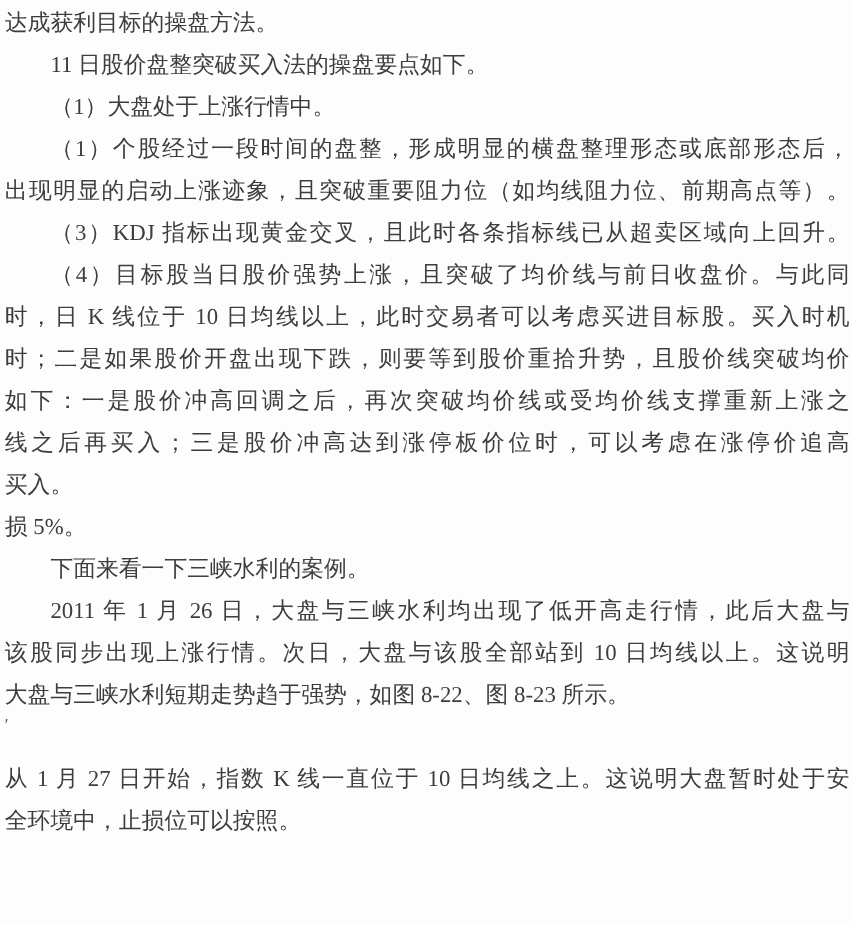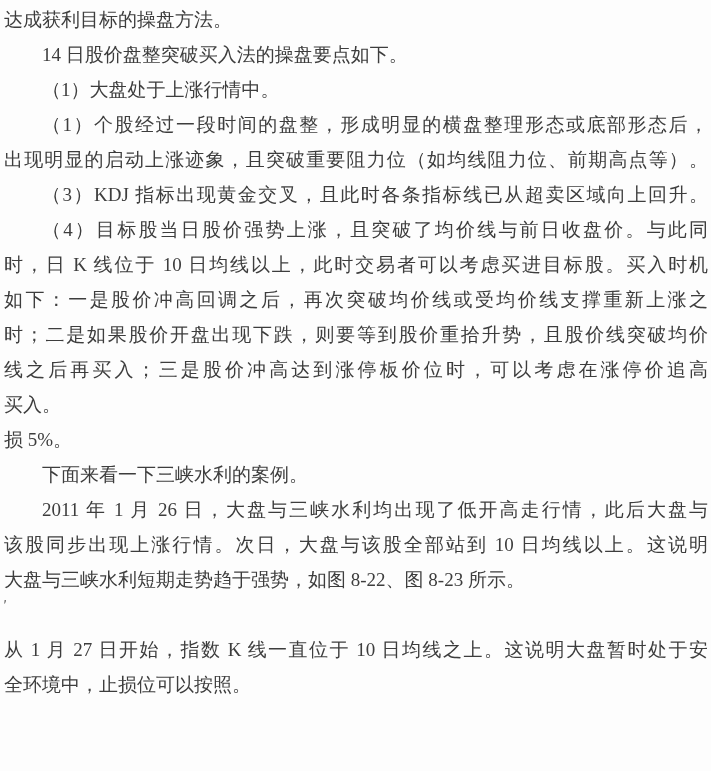--- a/index.html
+++ b/index.html
@@ -47,29 +47,29 @@
     color: #555;
     transform: rotate(12deg);
   }
 </style>
 </head>
 <body>
 
 <div class="page" style="--page-bg: #fdfdfd; --text-color: #3d3d3d;">
   <div>
       <div class="line"><span>达成获利目标的操盘方法。</span></div>
-      <div class="line indent"><span>14 日股价盘整突破买入法的操盘要点如下。</span></div>
+      <div class="line indent"><span>11 日股价盘整突破买入法的操盘要点如下。</span></div>
       <div class="line indent"><span>（1）大盘处于上涨行情中。</span></div>
       <div class="line indent fill"><span>（1）个股经过一段时间的盘整，形成明显的横盘整理形态或底部形态后，</span></div>
       <div class="line fill"><span>出现明显的启动上涨迹象，且突破重要阻力位（如均线阻力位、前期高点等）。</span></div>
       <div class="line indent fill"><span>（3）KDJ 指标出现黄金交叉，且此时各条指标线已从超卖区域向上回升。</span></div>
       <div class="line indent fill"><span>（4）目标股当日股价强势上涨，且突破了均价线与前日收盘价。与此同</span></div>
       <div class="line fill"><span>时，日 K 线位于 10 日均线以上，此时交易者可以考虑买进目标股。买入时机</span></div>
+      <div class="line fill"><span>时；二是如果股价开盘出现下跌，则要等到股价重拾升势，且股价线突破均价</span></div>
       <div class="line fill"><span>如下：一是股价冲高回调之后，再次突破均价线或受均价线支撑重新上涨之</span></div>
-      <div class="line fill"><span>时；二是如果股价开盘出现下跌，则要等到股价重拾升势，且股价线突破均价</span></div>
       <div class="line fill"><span>线之后再买入；三是股价冲高达到涨停板价位时，可以考虑在涨停价追高</span></div>
       <div class="line"><span>买入。</span></div>
       <div class="line"><span>损 5%。</span></div>
       <div class="line indent"><span>下面来看一下三峡水利的案例。</span></div>
       <div class="line indent fill"><span>2011 年 1 月 26 日，大盘与三峡水利均出现了低开高走行情，此后大盘与</span></div>
       <div class="line fill"><span>该股同步出现上涨行情。次日，大盘与该股全部站到 10 日均线以上。这说明</span></div>
       <div class="line"><span>大盘与三峡水利短期走势趋于强势，如图 8-22、图 8-23 所示。</span></div>
       <div class="line indent fill"><span class="margin-mark">'</span></div>
       <div class="line fill"><span>从 1 月 27 日开始，指数 K 线一直位于 10 日均线之上。这说明大盘暂时处于安</span></div>
       <div class="line"><span>全环境中，止损位可以按照。</span></div>

